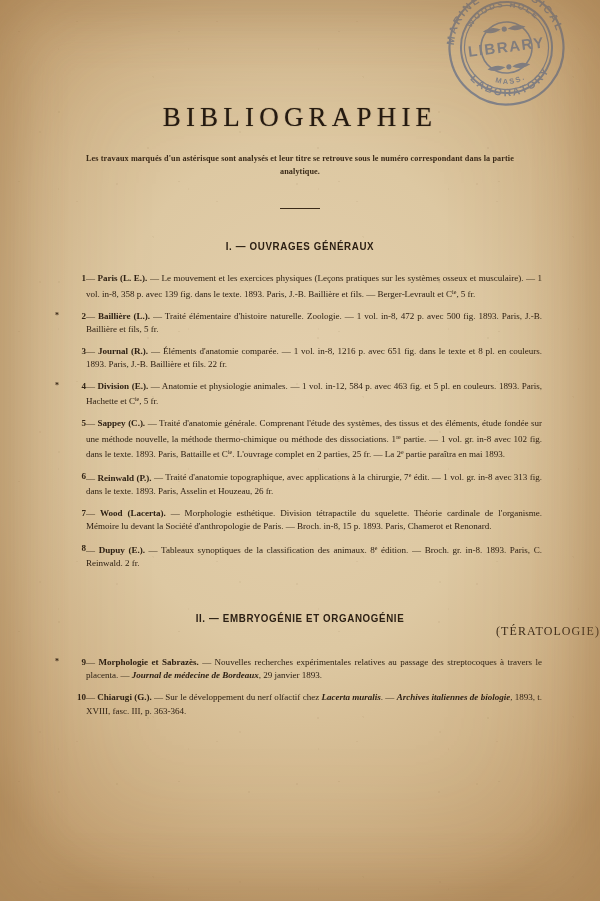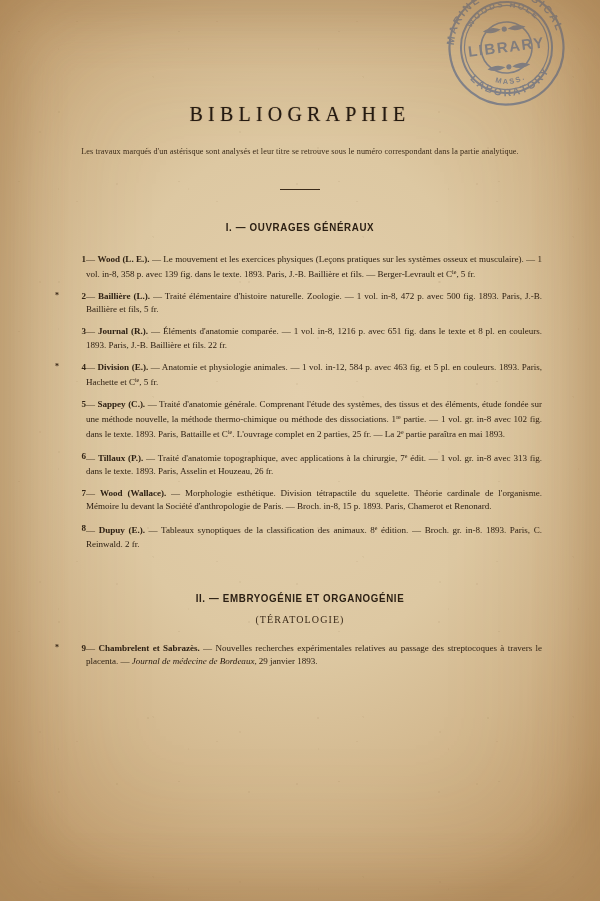--- a/index.html
+++ b/index.html
@@ -42,57 +42,57 @@
     transform:rotate(-7deg);
     color:#4e6288;
   }
   #stamp svg{display:block;width:139px;height:139px;}
 
   
   #content{position:absolute;left:0;top:0;width:600px;}
   h1#title{
     margin:0;
     text-align:center;
-    font-size:20px;
+    font-size:27px;
     font-weight:400;
     letter-spacing:5.2px;
     color:#241a11;
     padding-top:104px;
     line-height:1;
     text-shadow:0 0 1px rgba(40,26,14,.5);
   }
   .subtitle{
     margin:22px auto 8px;
     width:470px;
     text-align:center;
     font-size:8.2px;
-    font-weight:normal;
+    font-weight:bold;
     line-height:1.55;
     color:#3a2a19;
     letter-spacing:.1px;
   }
   .rule{
     width:40px;height:0;margin:30px auto 0;
     border-top:1.4px solid #3a2a19;
   }
   .sect-head{
     text-align:center;
     font-family:"Liberation Sans",sans-serif;
     font-weight:bold;
     font-size:10.6px;
     letter-spacing:.7px;
     color:#2c2014;
     transform:scaleX(.92);
   }
   .sect-sub{
-    text-align:center;
-    font-size:10px;
+    text-align:right;
+    font-size:12px;
     letter-spacing:1.1px;
     color:#3a2a19;
-    margin-top:10px;
+    margin-top:0;
   }
   #sect1{margin-top:31px;}
   #sect2{margin-top:41px;}
 
   ol.biblio{
     list-style:none;
     margin:0;
     padding:0;
     width:482px;
     margin-left:60px;
@@ -114,21 +114,21 @@
     padding-right:0;
     font-weight:bold;
   }
   ol.biblio li .num .ast{
     position:absolute;left:-5px;top:-1px;
     font-weight:bold;
     font-size:8px;
   }
   ol.biblio li .dash{font-weight:400;}
   .au{font-weight:bold;}
-  .it{font-style:italic;}
+  .it{font-style:italic;font-weight:bold;}
   sup{font-size:.66em;vertical-align:.45em;}
   #list1{margin-top:20px;}
   #list2{margin-top:17px;}
 </style>
 </head>
 <body>
 
 <div id="page"></div>
 <div id="grain"></div>
 
@@ -172,30 +172,31 @@
   </svg>
 </div>
 
 <div id="content">
   <h1 id="title">BIBLIOGRAPHIE</h1>
   <p class="subtitle">Les travaux marqués d'un astérisque sont analysés et leur titre se retrouve sous le numéro correspondant dans la partie analytique.</p>
   <div class="rule"></div>
 
   <div id="sect1" class="sect-head">I. — OUVRAGES GÉNÉRAUX</div>
   <ol class="biblio" id="list1">
-      <li><span class="num">1</span><span class="dash"> — </span><span class="au">Wood (L. E.).</span><span> — Le mouvement et les exercices physiques (Leçons pratiques sur les systèmes osseux et musculaire). — 1 vol. in-8, 358 p. avec 139 fig. dans le texte. 1893. Paris, J.-B. Baillière et fils. — Berger-Levrault et C<sup>ie</sup>, 5 fr.</span></li>
+      <li><span class="num">1</span><span class="dash"> — </span><span class="au">Paris (L. E.).</span><span> — Le mouvement et les exercices physiques (Leçons pratiques sur les systèmes osseux et musculaire). — 1 vol. in-8, 358 p. avec 139 fig. dans le texte. 1893. Paris, J.-B. Baillière et fils. — Berger-Levrault et C<sup>ie</sup>, 5 fr.</span></li>
       <li><span class="num"><span class="ast">*</span>2</span><span class="dash"> — </span><span class="au">Baillière (L.).</span><span> — Traité élémentaire d'histoire naturelle. Zoologie. — 1 vol. in-8, 472 p. avec 500 fig. 1893. Paris, J.-B. Baillière et fils, 5 fr.</span></li>
       <li><span class="num">3</span><span class="dash"> — </span><span class="au">Journal (R.).</span><span> — Éléments d'anatomie comparée. — 1 vol. in-8, 1216 p. avec 651 fig. dans le texte et 8 pl. en couleurs. 1893. Paris, J.-B. Baillière et fils. 22 fr.</span></li>
       <li><span class="num"><span class="ast">*</span>4</span><span class="dash"> — </span><span class="au">Division (E.).</span><span> — Anatomie et physiologie animales. — 1 vol. in-12, 584 p. avec 463 fig. et 5 pl. en couleurs. 1893. Paris, Hachette et C<sup>ie</sup>, 5 fr.</span></li>
       <li><span class="num">5</span><span class="dash"> — </span><span class="au">Sappey (C.).</span><span> — Traité d'anatomie générale. Comprenant l'étude des systèmes, des tissus et des éléments, étude fondée sur une méthode nouvelle, la méthode thermo-chimique ou méthode des dissociations. 1<sup>re</sup> partie. — 1 vol. gr. in-8 avec 102 fig. dans le texte. 1893. Paris, Battaille et C<sup>ie</sup>. L'ouvrage complet en 2 parties, 25 fr. — La 2<sup>e</sup> partie paraîtra en mai 1893.</span></li>
-      <li><span class="num">6</span><span class="dash"> — </span><span class="au">Tillaux (P.).</span><span> — Traité d'anatomie topographique, avec applications à la chirurgie, 7<sup>e</sup> édit. — 1 vol. gr. in-8 avec 313 fig. dans le texte. 1893. Paris, Asselin et Houzeau, 26 fr.</span></li>
-      <li><span class="num">7</span><span class="dash"> — </span><span class="au">Wood (Wallace).</span><span> — Morphologie esthétique. Division tétrapactile du squelette. Théorie cardinale de l'organisme. Mémoire lu devant la Société d'anthropologie de Paris. — Broch. in-8, 15 p. 1893. Paris, Chamerot et Renonard.</span></li>
+      <li><span class="num">6</span><span class="dash"> — </span><span class="au">Reinwald (P.).</span><span> — Traité d'anatomie topographique, avec applications à la chirurgie, 7<sup>e</sup> édit. — 1 vol. gr. in-8 avec 313 fig. dans le texte. 1893. Paris, Asselin et Houzeau, 26 fr.</span></li>
+      <li><span class="num">7</span><span class="dash"> — </span><span class="au">Wood (Lacerta).</span><span> — Morphologie esthétique. Division tétrapactile du squelette. Théorie cardinale de l'organisme. Mémoire lu devant la Société d'anthropologie de Paris. — Broch. in-8, 15 p. 1893. Paris, Chamerot et Renonard.</span></li>
       <li><span class="num">8</span><span class="dash"> — </span><span class="au">Dupuy (E.).</span><span> — Tableaux synoptiques de la classification des animaux. 8<sup>e</sup> édition. — Broch. gr. in-8. 1893. Paris, C. Reinwald. 2 fr.</span></li>
     </ol>
 
   <div id="sect2" class="sect-head">II. — EMBRYOGÉNIE ET ORGANOGÉNIE</div>
   <div class="sect-sub">(TÉRATOLOGIE)</div>
   <ol class="biblio" id="list2">
-      <li><span class="num"><span class="ast">*</span>9</span><span class="dash"> — </span><span class="au">Chambrelent et Sabrazès.</span><span> — Nouvelles recherches expérimentales relatives au passage des streptocoques à travers le placenta. — <span class="it">Journal de médecine de Bordeaux</span>, 29 janvier 1893.</span></li>
+      <li><span class="num"><span class="ast">*</span>9</span><span class="dash"> — </span><span class="au">Morphologie et Sabrazès.</span><span> — Nouvelles recherches expérimentales relatives au passage des streptocoques à travers le placenta. — <span class="it">Journal de médecine de Bordeaux</span>, 29 janvier 1893.</span></li>
+      <li><span class="num">10</span><span class="dash"> — </span><span class="au">Chiarugi (G.).</span><span> — Sur le développement du nerf olfactif chez <span class="it">Lacerta muralis</span>. — <span class="it">Archives italiennes de biologie</span>, 1893, t. XVIII, fasc. III, p. 363-364.</span></li>
     </ol>
 </div>
 
 <div id="edgeshade"></div>
 
 </body></html>

